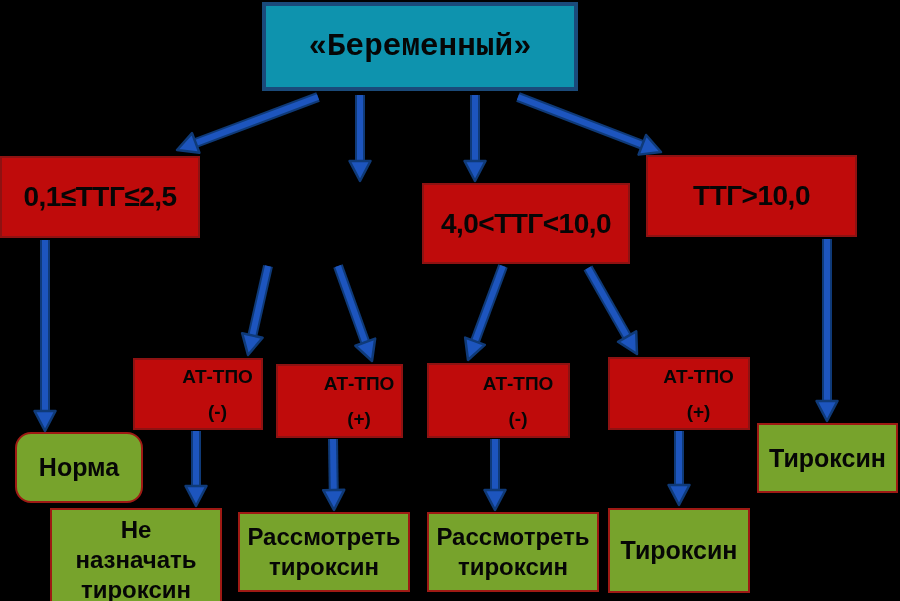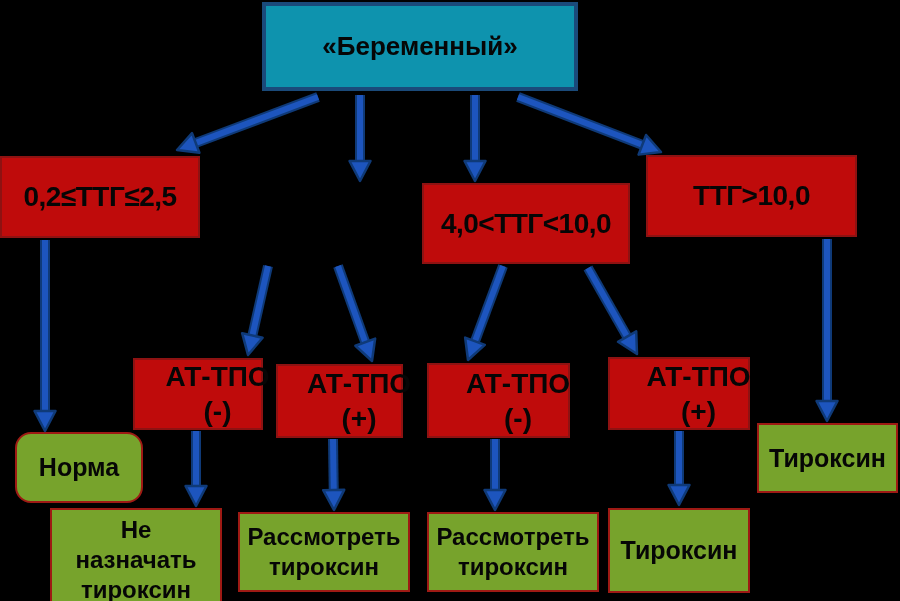--- a/index.html
+++ b/index.html
@@ -25,29 +25,30 @@
     justify-content: center;
     align-items: center;
     text-align: center;
     z-index: 2;
   }
   .node .line { display: block; white-space: nowrap; }
 
   .cyan {
     background: var(--cyan-fill, #0e93ae);
     border: 4px solid var(--cyan-border, #1a4a7a);
-    font-size: 26px;
+    font-size: 31px;
     line-height: 41px;
+    font-family: Liberation Mono, monospace;
   }
   .red {
     background: var(--red-fill, #bf0b0b);
     border: 2px solid var(--red-border, #8e1212);
   }
   .range { font-size: 28px; letter-spacing: -0.5px; }
-  .attpo { font-size: 28px; line-height: 35px; padding-left: 39px; }
+  .attpo { font-size: 19px; line-height: 35px; padding-left: 39px; }
   .green {
     background: var(--green-fill, #77a32c);
     border: 2px solid var(--green-border, #9e1a14);
   }
   .g-lg { font-size: 25px; }
   .g-sm { font-size: 24px; line-height: 30px; }
   .top-align { justify-content: flex-start; padding-top: 5px; }
 
   
   #node-pregnant { left: 262px; top: 2px;   width: 316px; height: 89px; }
@@ -122,21 +123,21 @@
       <line x1="679" y1="431" x2="679" y2="494" stroke="#0f3a78" stroke-width="10" stroke-linecap="butt"></line>
       <line x1="679" y1="431" x2="679" y2="494" stroke="#1d55be" stroke-width="6" stroke-linecap="butt"></line>
       <polygon points="679,505 668.5,485 689.5,485" fill="#1d55be" stroke="#0f3a78" stroke-width="2.5" stroke-linejoin="round"></polygon>
     </svg>
 
   <div class="node cyan" id="node-pregnant">
     <span class="line">«Беременный»</span>
   </div>
 
   <div class="node red range" id="node-r1">
-    <span class="line">0,2≤ТТГ≤2,5</span>
+    <span class="line">0,1≤ТТГ≤2,5</span>
   </div>
 
 
   <div class="node red range" id="node-r3">
     <span class="line">4,0&lt;ТТГ&lt;10,0</span>
   </div>
 
   <div class="node red range" id="node-r4">
     <span class="line">ТТГ&gt;10,0</span>
   </div>

